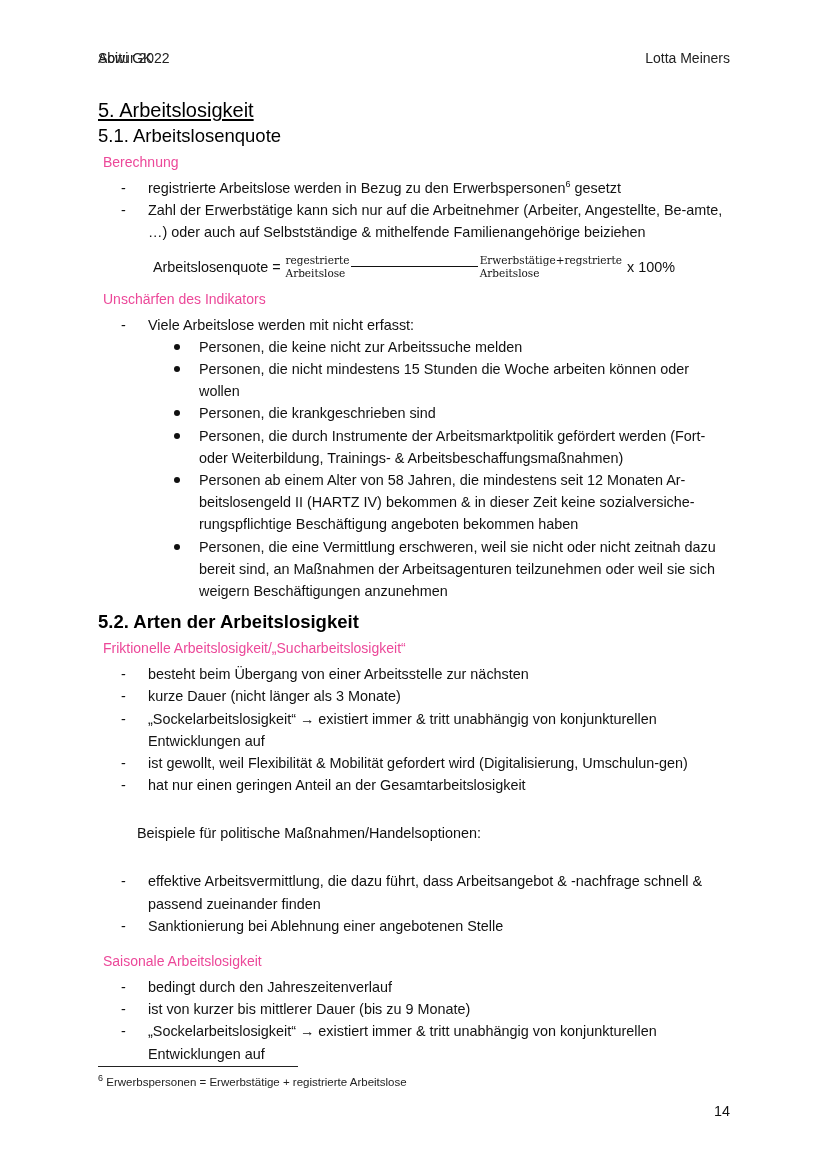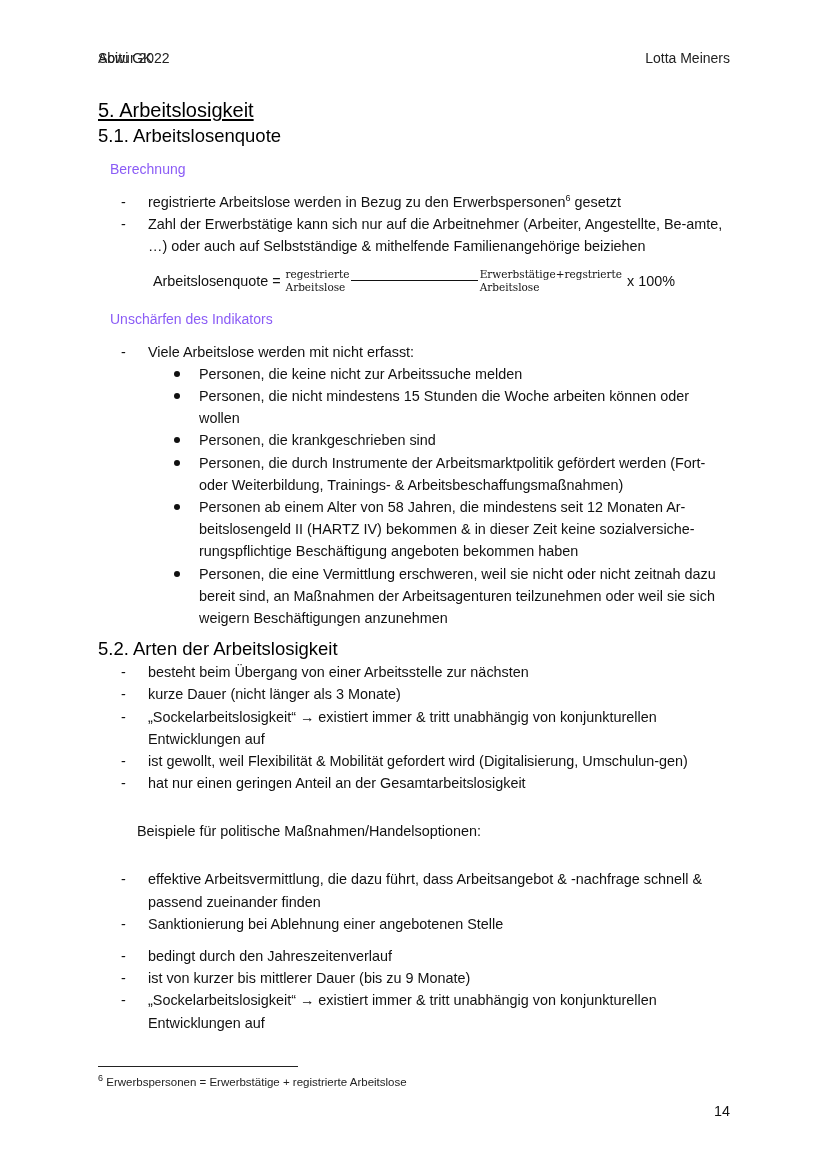--- a/index.html
+++ b/index.html
@@ -18,21 +18,21 @@
     .content { position: absolute; top: 98px; left: 98px; width: 632px; }
 
     h1 {
       margin: 0; font-weight: normal; font-size: 20px; line-height: 24px;
       text-decoration: underline; text-underline-offset: 2px; color: #000;
     }
     h2 {
       margin: 2px 0 0 0; font-weight: normal; font-size: 18.5px; line-height: 24px; color: #000;
     }
     .sub {
-      margin: 12px; font-size: 14px; line-height: 19px; color: #8b5cf6;
+      margin: 5px; font-size: 14px; line-height: 19px; color: #ec4899;
     }
     ul.dash { list-style: none; margin: 0; padding: 0 0 0 23px; }
     ul.dash > li {
       position: relative; padding-left: 27px; font-size: 14.4px; line-height: 22.2px; color: #111;
     }
     ul.dash > li > .mark {
       position: absolute; left: 0; top: 0; width: 10px;
     }
     ul.bullet { list-style: none; margin: 0; padding: 0 0 0 23px; }
     ul.bullet > li {
@@ -105,36 +105,38 @@
   </ul>
   <ul class="bullet" style="padding-left:74px;">
     <li><span class="dot"></span><span>Personen, die keine nicht zur Arbeitssuche melden</span></li>
     <li><span class="dot"></span><span>Personen, die nicht mindestens 15 Stunden die Woche arbeiten können oder wollen</span></li>
     <li><span class="dot"></span><span>Personen, die krankgeschrieben sind</span></li>
     <li><span class="dot"></span><span>Personen, die durch Instrumente der Arbeitsmarktpolitik gefördert werden (Fort- oder Weiterbildung, Trainings- &amp; Arbeitsbeschaffungsmaßnahmen)</span></li>
     <li><span class="dot"></span><span>Personen ab einem Alter von 58 Jahren, die mindestens seit 12 Monaten Ar-beitslosengeld II (HARTZ IV) bekommen &amp; in dieser Zeit keine sozialversiche-rungspflichtige Beschäftigung angeboten bekommen haben</span></li>
     <li><span class="dot"></span><span>Personen, die eine Vermittlung erschweren, weil sie nicht oder nicht zeitnah dazu bereit sind, an Maßnahmen der Arbeitsagenturen teilzunehmen oder weil sie sich weigern Beschäftigungen anzunehmen</span></li>
   </ul>
 
-  <h2 style="margin-top:8px;">5.2. Arten der Arbeitslosigkeit</h2>
+  <h2 style="margin-top:8px;font-weight:bold;">5.2. Arten der Arbeitslosigkeit</h2>
+  <p class="sub">Friktionelle Arbeitslosigkeit/„Sucharbeitslosigkeit“</p>
   <ul class="dash">
     <li><span class="mark">-</span><span>besteht beim Übergang von einer Arbeitsstelle zur nächsten</span></li>
     <li><span class="mark">-</span><span>kurze Dauer (nicht länger als 3 Monate)</span></li>
     <li><span class="mark">-</span><span>„Sockelarbeitslosigkeit“ → existiert immer &amp; tritt unabhängig von konjunkturellen Entwicklungen auf</span></li>
     <li><span class="mark">-</span><span>ist gewollt, weil Flexibilität &amp; Mobilität gefordert wird (Digitalisierung, Umschulun-gen)</span></li>
     <li><span class="mark">-</span><span>hat nur einen geringen Anteil an der Gesamtarbeitslosigkeit</span></li>
   </ul>
   <div class="gap-s"></div>
   <p class="para">Beispiele für politische Maßnahmen/Handelsoptionen:</p>
   <div class="gap-s"></div>
   <ul class="dash">
     <li><span class="mark">-</span><span>effektive Arbeitsvermittlung, die dazu führt, dass Arbeitsangebot &amp; -nachfrage schnell &amp; passend zueinander finden</span></li>
     <li><span class="mark">-</span><span>Sanktionierung bei Ablehnung einer angebotenen Stelle</span></li>
   </ul>
   <div class="gap-s"></div>
+  <p class="sub">Saisonale Arbeitslosigkeit</p>
   <ul class="dash">
     <li><span class="mark">-</span><span>bedingt durch den Jahreszeitenverlauf</span></li>
     <li><span class="mark">-</span><span>ist von kurzer bis mittlerer Dauer (bis zu 9 Monate)</span></li>
     <li><span class="mark">-</span><span>„Sockelarbeitslosigkeit“ → existiert immer &amp; tritt unabhängig von konjunkturellen Entwicklungen auf</span></li>
   </ul>
 </div>
 
 <div class="footnote-rule"></div>
 <div class="footnote">
   <sup>6</sup><span> Erwerbspersonen = Erwerbstätige + registrierte Arbeitslose</span>

